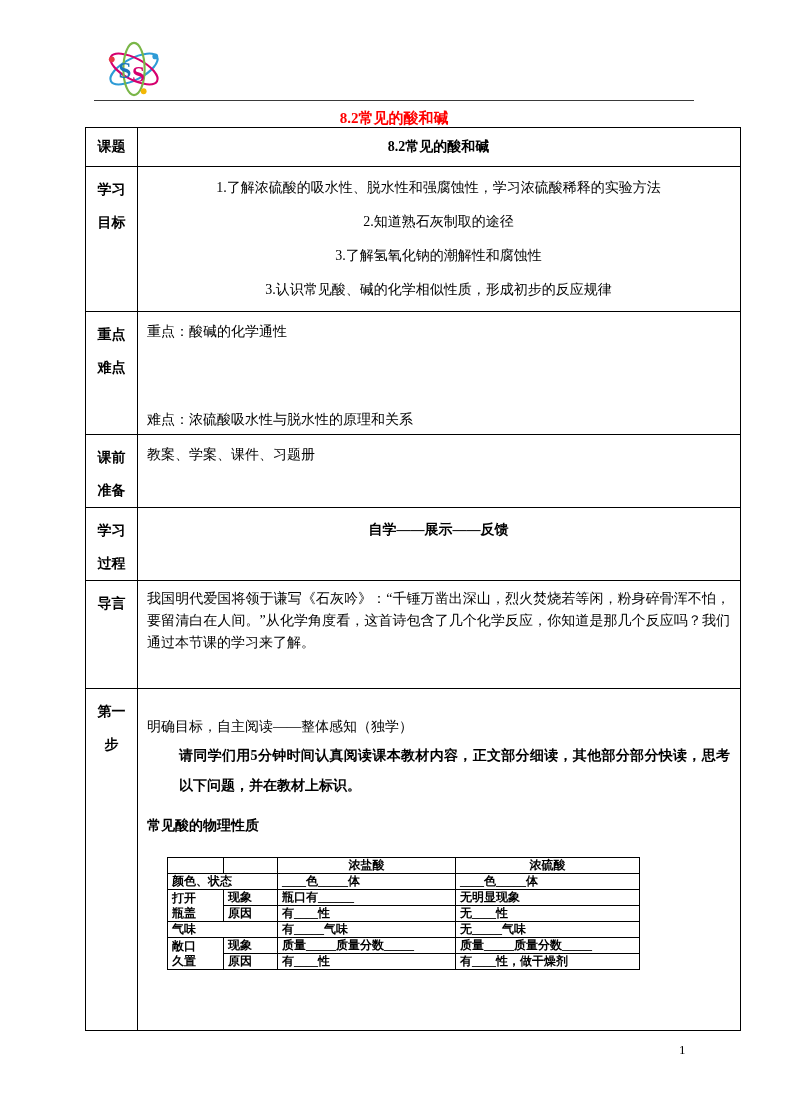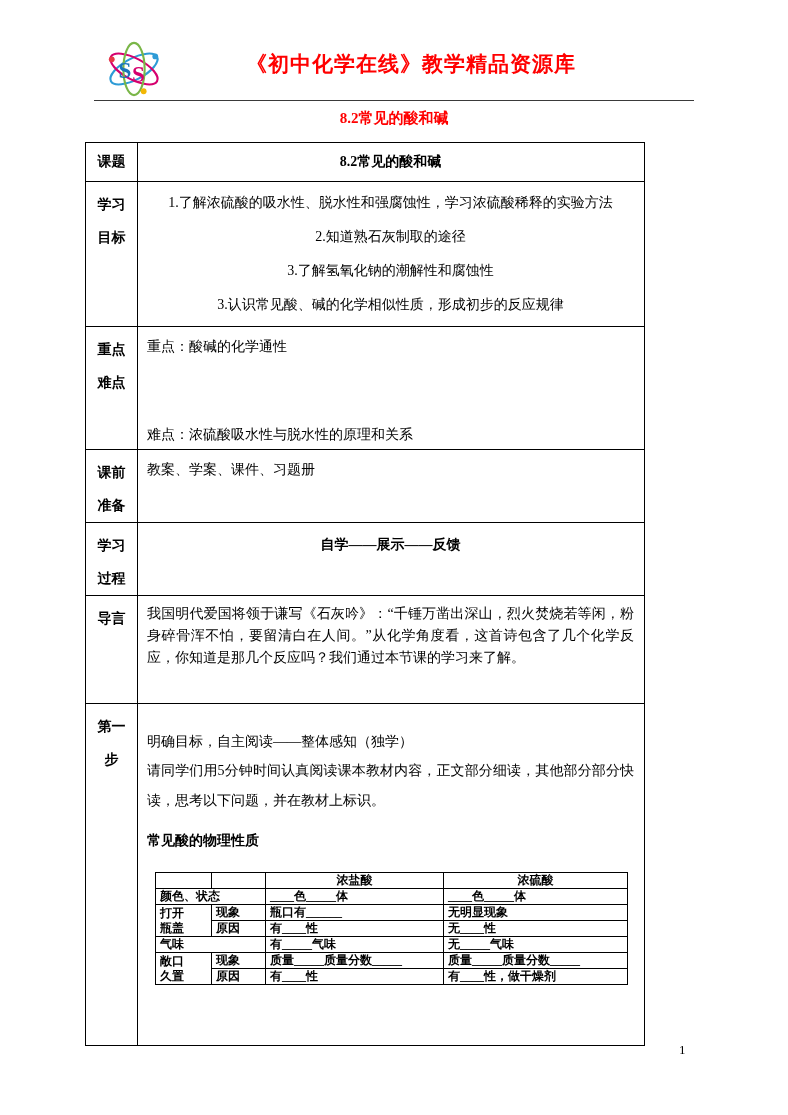--- a/index.html
+++ b/index.html
@@ -28,21 +28,21 @@
 
   
   .doc-title {
     position:absolute; top:109px; left:0; width:100%;
     text-align:center; color:#ff0000; font-weight:bold; font-size:15px;
   }
 
   
   table { border-collapse:collapse; }
   .main-table {
-    position:absolute; left:85px; top:142px; width:560px;
+    position:absolute; left:85px; top:127px; width:656px;
     table-layout:fixed; font-size:14px;
   }
   .main-table > tbody > tr > td { border:1px solid #000; vertical-align:top; }
   .label-cell {
     width:52px; font-weight:bold; text-align:center;
     white-space:pre-line; line-height:33px; padding-top:6px;
   }
   .content-cell { padding:4px 10px 4px 9px; }
 
   .r-topic td { height:39px; }
@@ -60,26 +60,26 @@
   .prep-line { margin-top:6px; line-height:20px; }
 
   .r-process td { height:70px; }
   .process-line { margin-top:8px; line-height:20px; text-align:center; font-weight:bold; }
 
   .r-intro td { height:108px; }
   .intro-text { margin-top:3px; line-height:22px; text-align:justify; }
 
   .r-step td { height:342px; }
   .step-heading { margin-top:20px; line-height:28px; font-weight:normal; }
-  .step-instruction { line-height:30px; font-weight:normal; text-align:justify; }
+  .step-instruction { line-height:30px; font-weight:bold; text-align:justify;margin-left:32px; }
   .step-subheading { margin-top:11px; line-height:28px; font-weight:bold; }
 
   
   .acid-table {
-    margin-top:17px; margin-left:8px; width:472px;
+    margin-top:17px; margin-left:20px; width:472px;
     table-layout:fixed; font-size:12px; font-weight:bold;
   }
   .acid-table td { border:1px solid #000; padding:0 4px; line-height:15px; height:15px; vertical-align:middle; }
   .acid-table .col-group { width:56px; }
   .acid-table .col-aspect { width:54px; }
   .acid-table .col-hcl { width:178px; }
   .acid-table .col-h2so4 { width:184px; }
   .acid-table .hdr { text-align:center; }
   .acid-table .group { white-space:pre-line; }
 
@@ -98,21 +98,20 @@
         <ellipse cx="32" cy="30" rx="27" ry="11" stroke="#d6006e" transform="rotate(28 32 30)"></ellipse>
         <ellipse cx="32" cy="30" rx="27" ry="11" stroke="#7ab648" transform="rotate(90 32 30)"></ellipse>
       </g>
       <circle cx="9" cy="20" r="3" fill="#e63946"></circle>
       <circle cx="54" cy="17" r="3" fill="#2e9bd6"></circle>
       <circle cx="42" cy="53" r="3" fill="#f2b705"></circle>
       <text x="16" y="39" font-size="24" font-weight="bold" fill="#1b75bb" font-family="Liberation Serif, serif">S</text>
       <text x="30" y="43" font-size="24" font-weight="bold" fill="#d6006e" font-family="Liberation Serif, serif">S</text>
     </svg>
     <div class="brand">
-      <div class="brand-title">《初中化学在线》教学精品资源库</div>
     </div>
   </div>
 
   <div class="doc-title">8.2常见的酸和碱</div>
 
   <table class="main-table">
     <tbody>
       <tr class="r-topic">
         <td class="label-cell">课题</td>
         <td class="content-cell">8.2常见的酸和碱</td>

